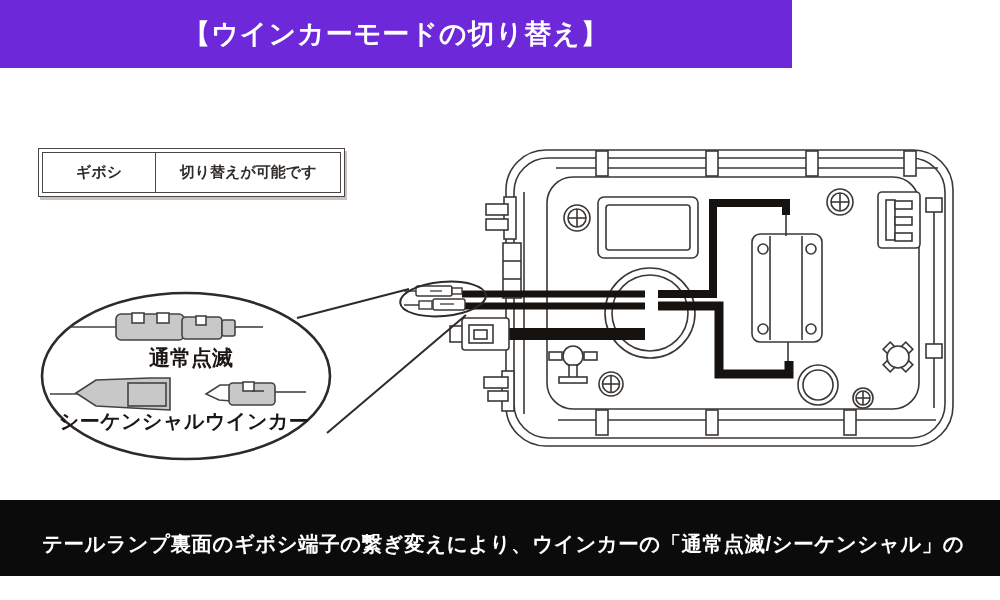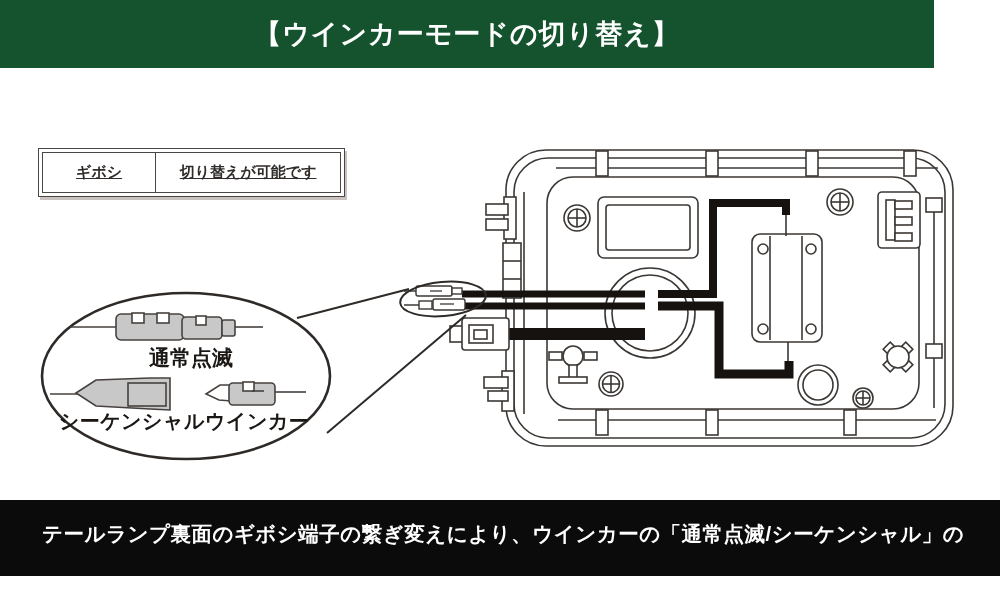--- a/index.html
+++ b/index.html
@@ -1,32 +1,32 @@
 <!DOCTYPE html>
 <html><head>
 <meta charset="utf-8">
 <style>
   html,body{margin:0;padding:0;background:#fff;}
   .page{position:relative;width:1000px;height:600px;background:#ffffff;overflow:hidden;
         font-family:"Liberation Sans","DejaVu Sans",sans-serif;}
-  .topbar{position:absolute;left:0;top:0;width:934px;height:68px;background:#14532d;
+  .topbar{position:absolute;left:0;top:0;width:792px;height:68px;background:#6d28d9;
           display:flex;align-items:center;justify-content:center;}
   .topbar .title{color:#fff;font-size:27px;font-weight:bold;letter-spacing:1px;}
   .diagram-svg{position:absolute;left:0;top:0;}
   .spec-table{position:absolute;left:38px;top:148px;width:307px;background:#fff;
               border:1.5px solid #4a4644;padding:3px;box-shadow:2px 3px 0 #c9c2be;box-sizing:border-box;}
   .spec-table table{width:100%;border-collapse:collapse;}
   .spec-table td{border:1.5px solid #4a4644;height:39px;text-align:center;vertical-align:middle;
-                 font-size:15px;font-weight:bold;color:#2f2b29;padding:0 4px;text-decoration:underline;}
+                 font-size:15px;font-weight:bold;color:#2f2b29;padding:0 4px;}
   .spec-table td.c1{width:38%;}
   .mag-label{position:absolute;text-align:center;font-weight:800;color:#1b1715;}
   .lbl-normal{left:118px;top:344px;width:146px;font-size:21px;}
   .lbl-seq{left:56px;top:408px;width:256px;font-size:20px;letter-spacing:0.5px;}
   .bottombar{position:absolute;left:0;top:500px;width:1000px;height:76px;background:#0b0b0b;
-             box-sizing:border-box;padding:15px 30px 0 42px;}
+             box-sizing:border-box;padding:25px 30px 0 42px;}
   .bottombar .cap{color:#fff;font-size:20.5px;font-weight:bold;line-height:38px;letter-spacing:0.5px;}
 </style>
 </head>
 <body>
 
 <div class="page">
 
   <div class="topbar">
     <div class="title">【ウインカーモードの切り替え】</div>
   </div>

